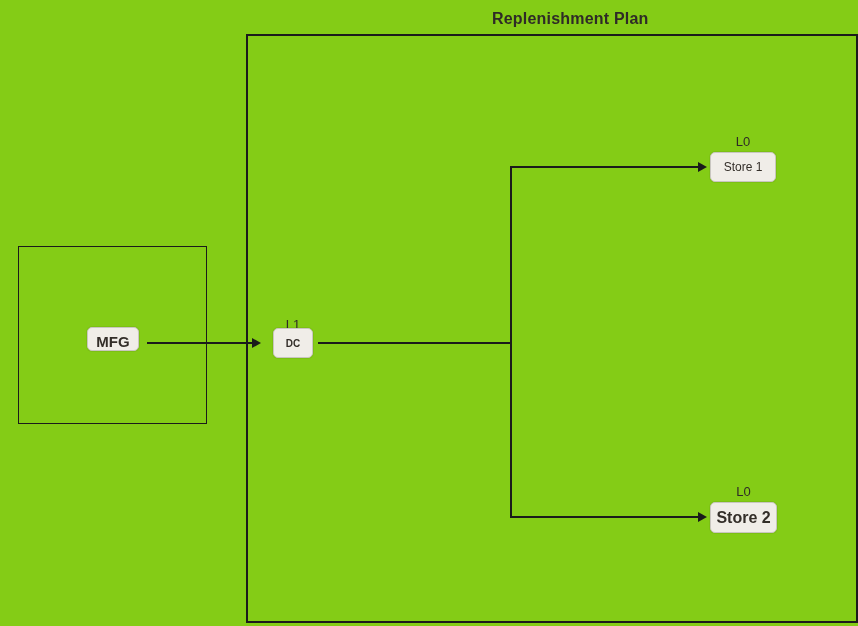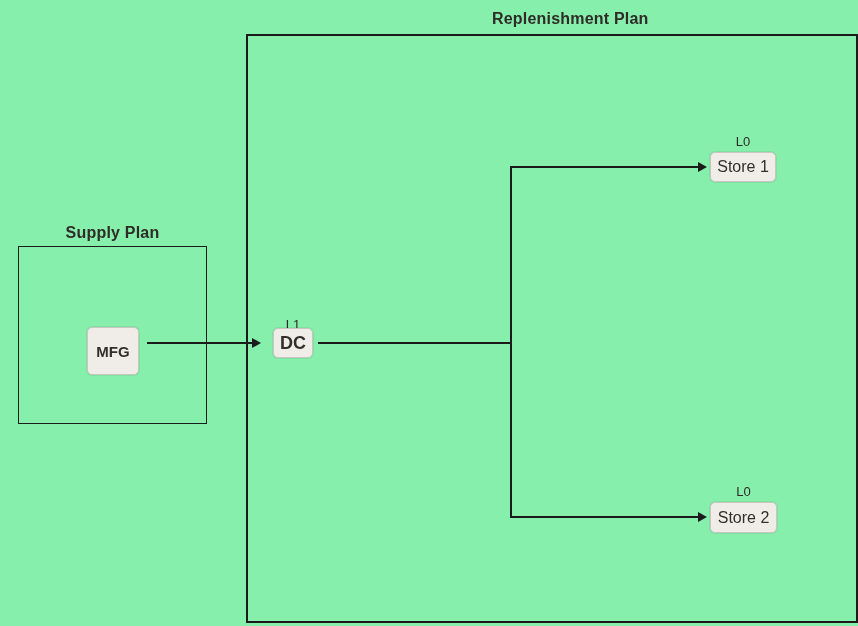--- a/index.html
+++ b/index.html
@@ -3,21 +3,21 @@
 <meta charset="utf-8">
 <style>
   html, body {
     margin: 0;
     padding: 0;
   }
   #canvas {
     position: relative;
     width: 858px;
     height: 626px;
-    background: #86efac;
+    background: #84cc16;
     overflow: hidden;
     font-family: "Liberation Sans", sans-serif;
   }
   
   .region {
     position: absolute;
     border: 2px solid #1b1b1b;
     box-sizing: border-box;
     background: transparent;
   }
@@ -54,37 +54,37 @@
     border-radius: 5px;
     box-sizing: border-box;
     display: flex;
     align-items: center;
     justify-content: center;
     color: #332e29;
     box-shadow: 0 0 0 1px rgba(0,0,0,0.06);
   }
   #node-mfg {
     left: 87px; top: 327px;
-    width: 52px; height: 48px;
-    font-weight: 700; font-size: 15px;
+    width: 52px; height: 24px;
+    font-weight: 700; font-size: 15px; align-items: flex-end;
   }
   #node-dc {
     left: 273px; top: 328px;
     width: 40px; height: 30px;
-    font-weight: 700; font-size: 18px;
+    font-weight: 700; font-size: 10px;
   }
   #node-store1 {
     left: 710px; top: 152px;
     width: 66px; height: 30px;
-    font-weight: 400; font-size: 16px;
+    font-weight: 400; font-size: 12px;
   }
   #node-store2 {
     left: 710px; top: 502px;
     width: 67px; height: 31px;
-    font-weight: 400; font-size: 16px;
+    font-weight: 700; font-size: 16px;
   }
   
   .level-label {
     position: absolute;
     color: #2f2b27;
     font-size: 13px;
     font-weight: 400;
     text-align: center;
   }
   #level-dc     { left: 273px; top: 309px; width: 40px; margin-top: 8px; }
@@ -115,21 +115,20 @@
 </style>
 </head>
 <body>
 
 <div id="canvas">
 
   <div class="region" id="replenishment-region"></div>
   <div class="region-title" id="replenishment-title">Replenishment Plan</div>
 
   <div class="region" id="supply-region"></div>
-  <div class="region-title" id="supply-title">Supply Plan</div>
 
   <div class="edge edge-h" id="edge-mfg-dc"></div>
   <div class="arrowhead" id="arrow-mfg-dc"></div>
 
   <div class="edge edge-h" id="edge-dc-junction"></div>
 
   <div class="edge edge-v" id="edge-junction-vert"></div>
 
   <div class="edge edge-h" id="edge-to-store1"></div>
   <div class="arrowhead" id="arrow-store1"></div>

